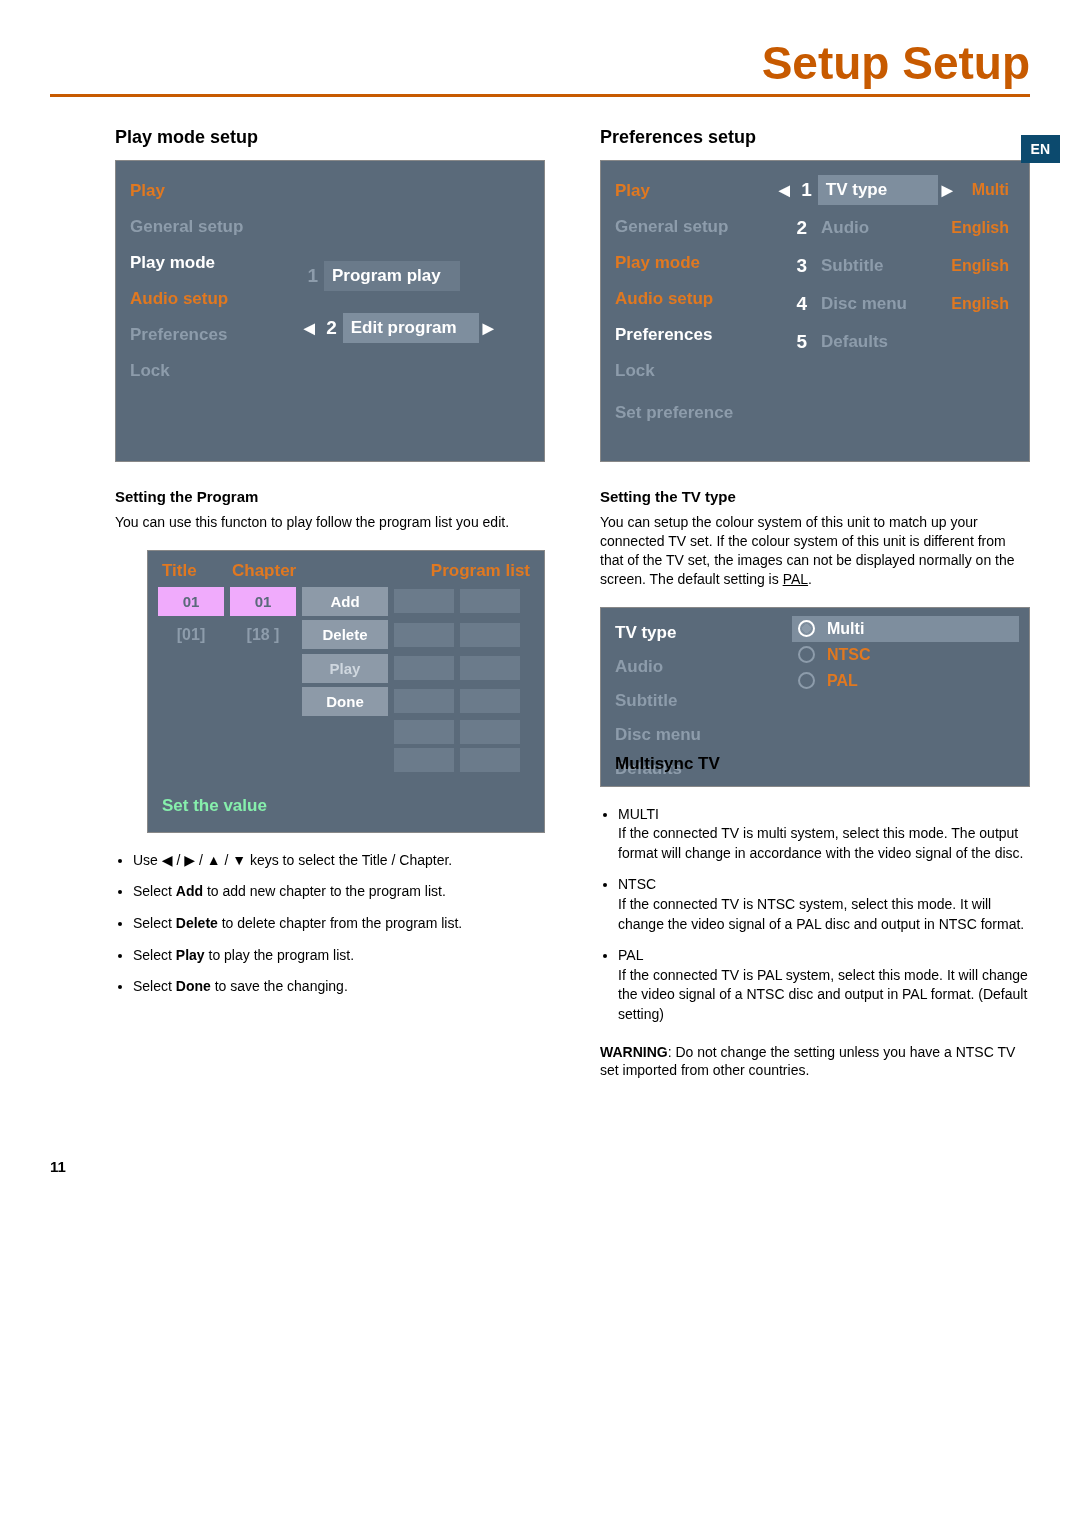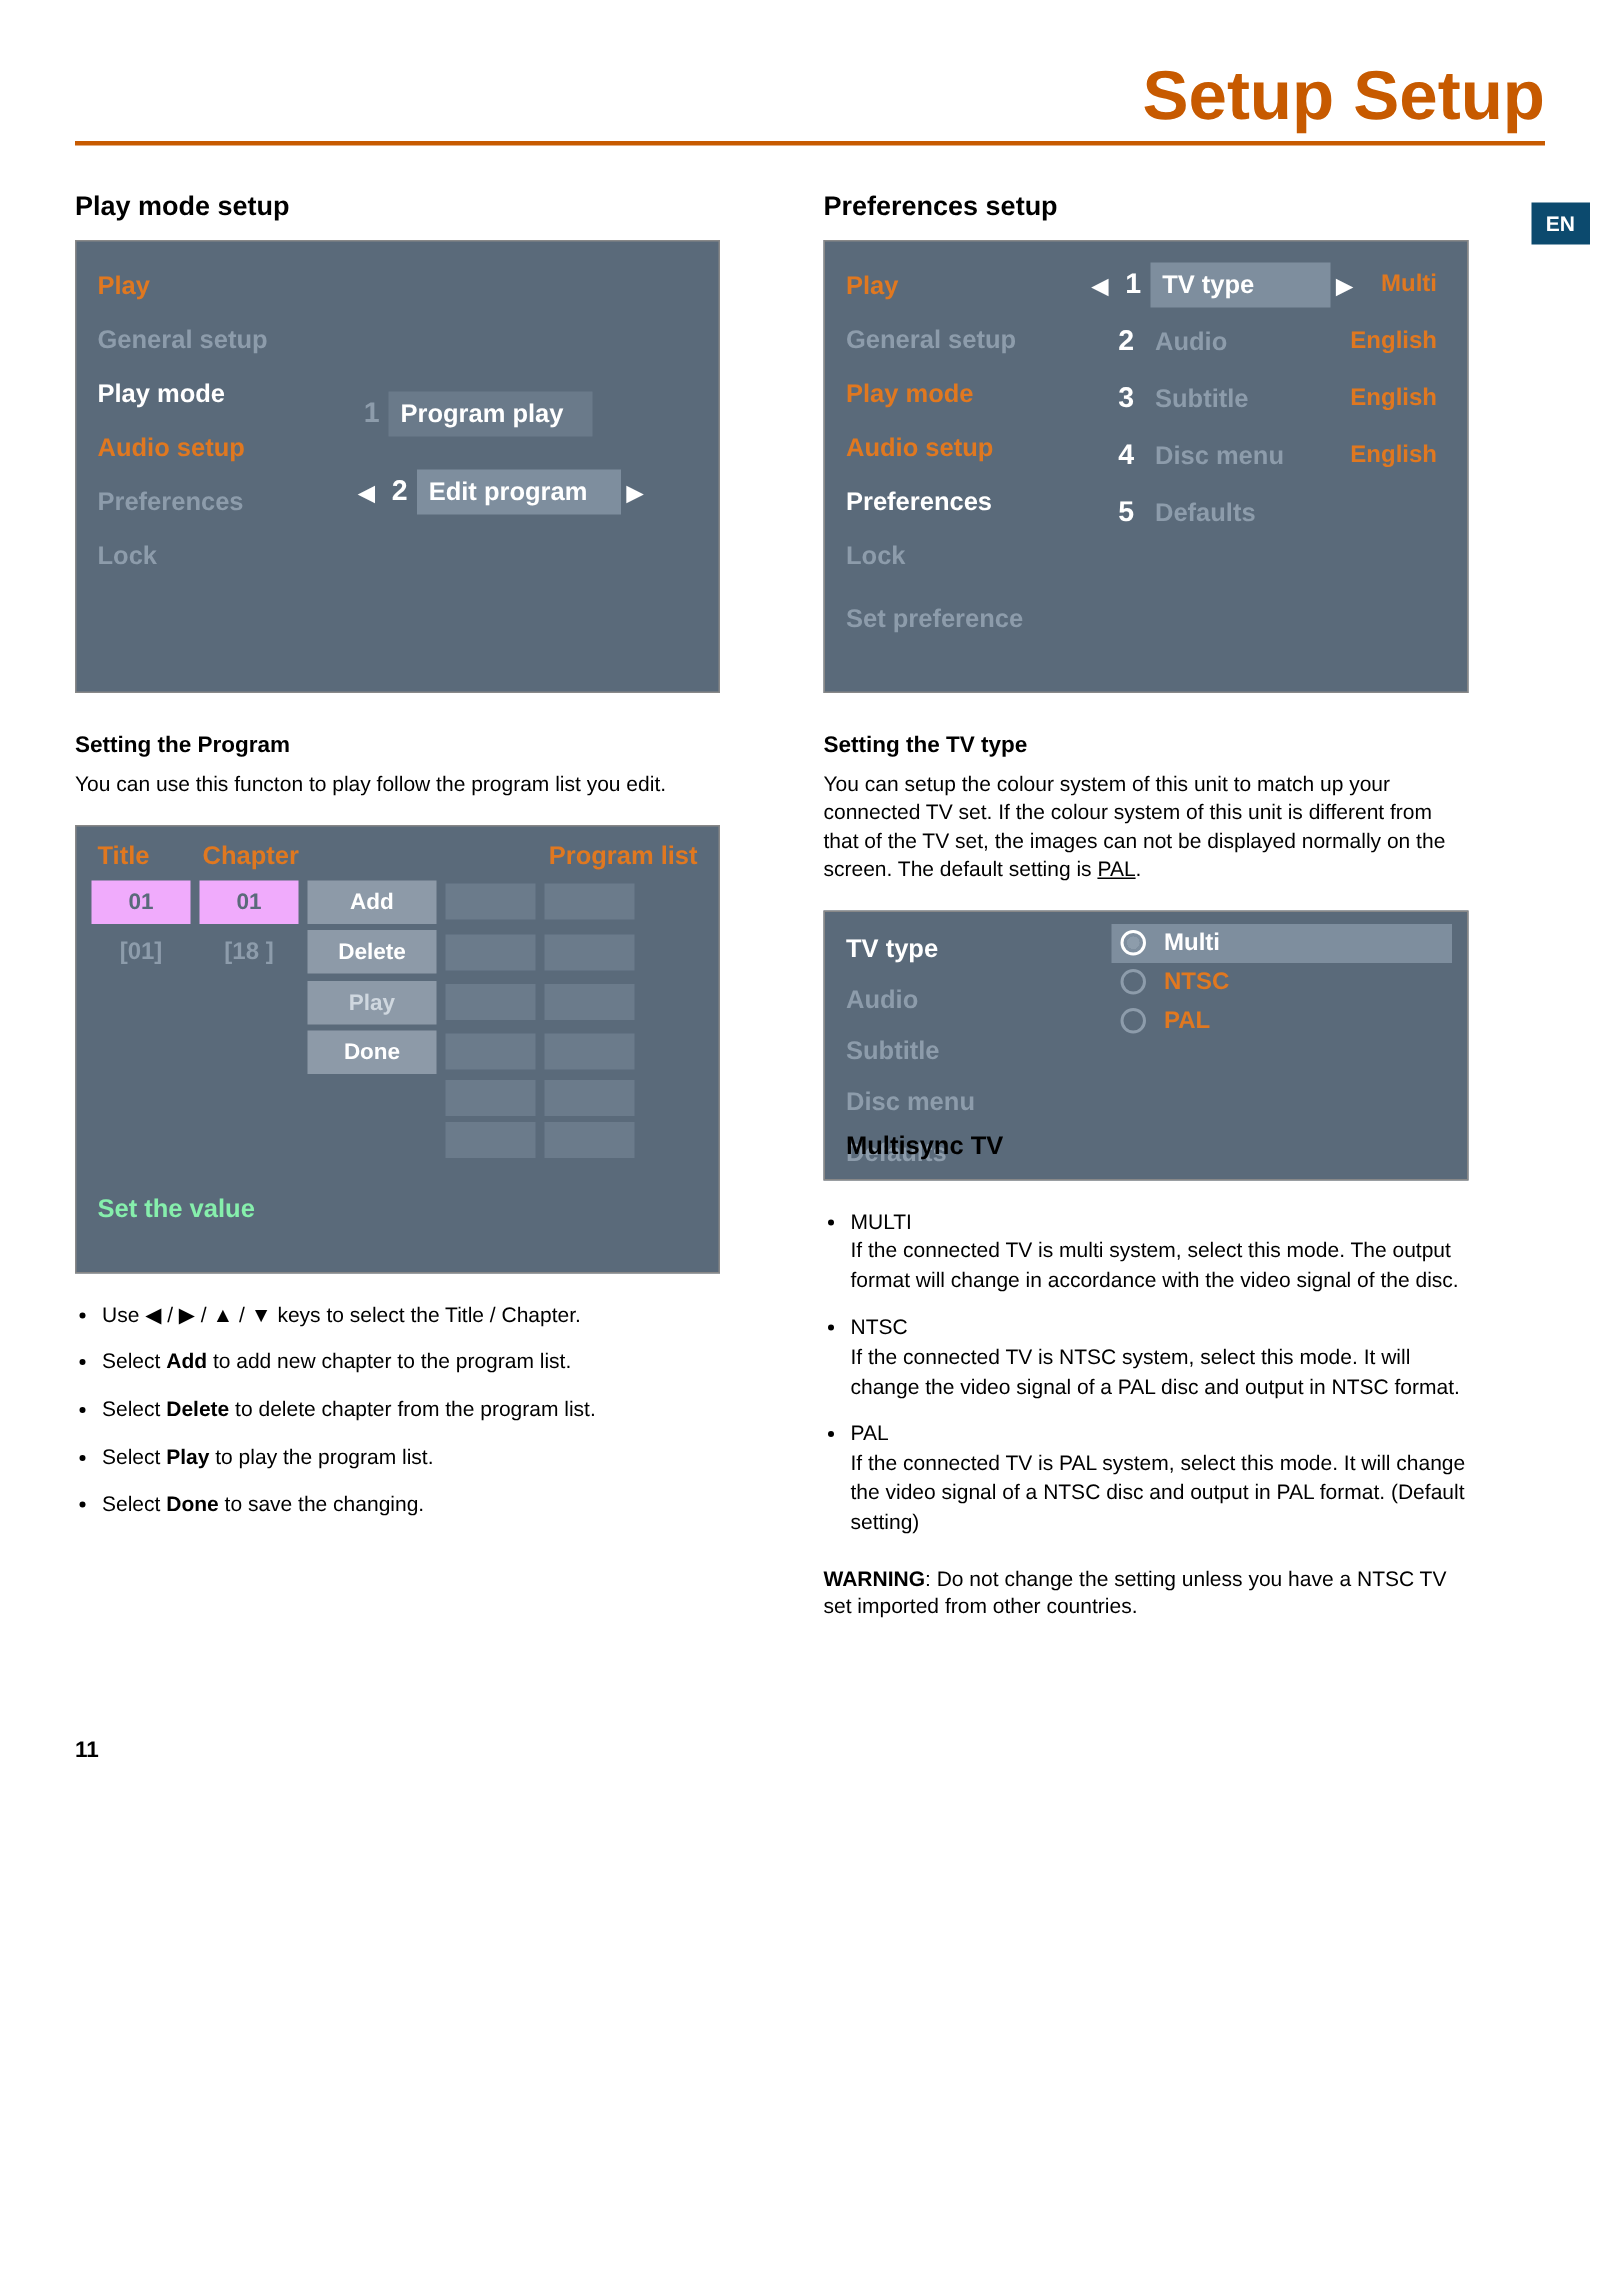--- a/index.html
+++ b/index.html
@@ -25,21 +25,22 @@
     right: 20px;
     top: 135px;
     background: #0c4a6e;
     color: #fff;
     font-weight: bold;
     font-size: 14px;
     padding: 6px 10px;
   }
   .columns {
     display: flex;
-    gap: 69px;
+    gap: 55px;
+    justify-content: flex-end;
   }
   .col {
     width: 430px;
   }
   .section-title {
     font-size: 18px;
     font-weight: bold;
     margin: 0 0 12px 0;
   }
   .osd {
@@ -207,21 +208,21 @@
           <span class="cell hi">Edit program</span>
           <span class="arrows">▶</span>
         </div>
       </div>
     </div>
   </div>
 
   <div class="subhead">Setting the Program</div>
   <p class="body">You can use this functon to play follow the program list you edit.</p>
 
-  <div class="osd2" style="padding-bottom:20px;">
+  <div class="osd2" style="padding-bottom:4px;margin-left:32px;">
     <div class="hdr">
       <span style="width:70px">Title</span>
       <span style="width:90px">Chapter</span>
       <span class="spacer"></span>
       <span>Program list</span>
     </div>
     <div class="grid-row">
       <div class="box w70">01</div>
       <div class="box w70">01</div>
       <div class="lightbox w86">Add</div>

